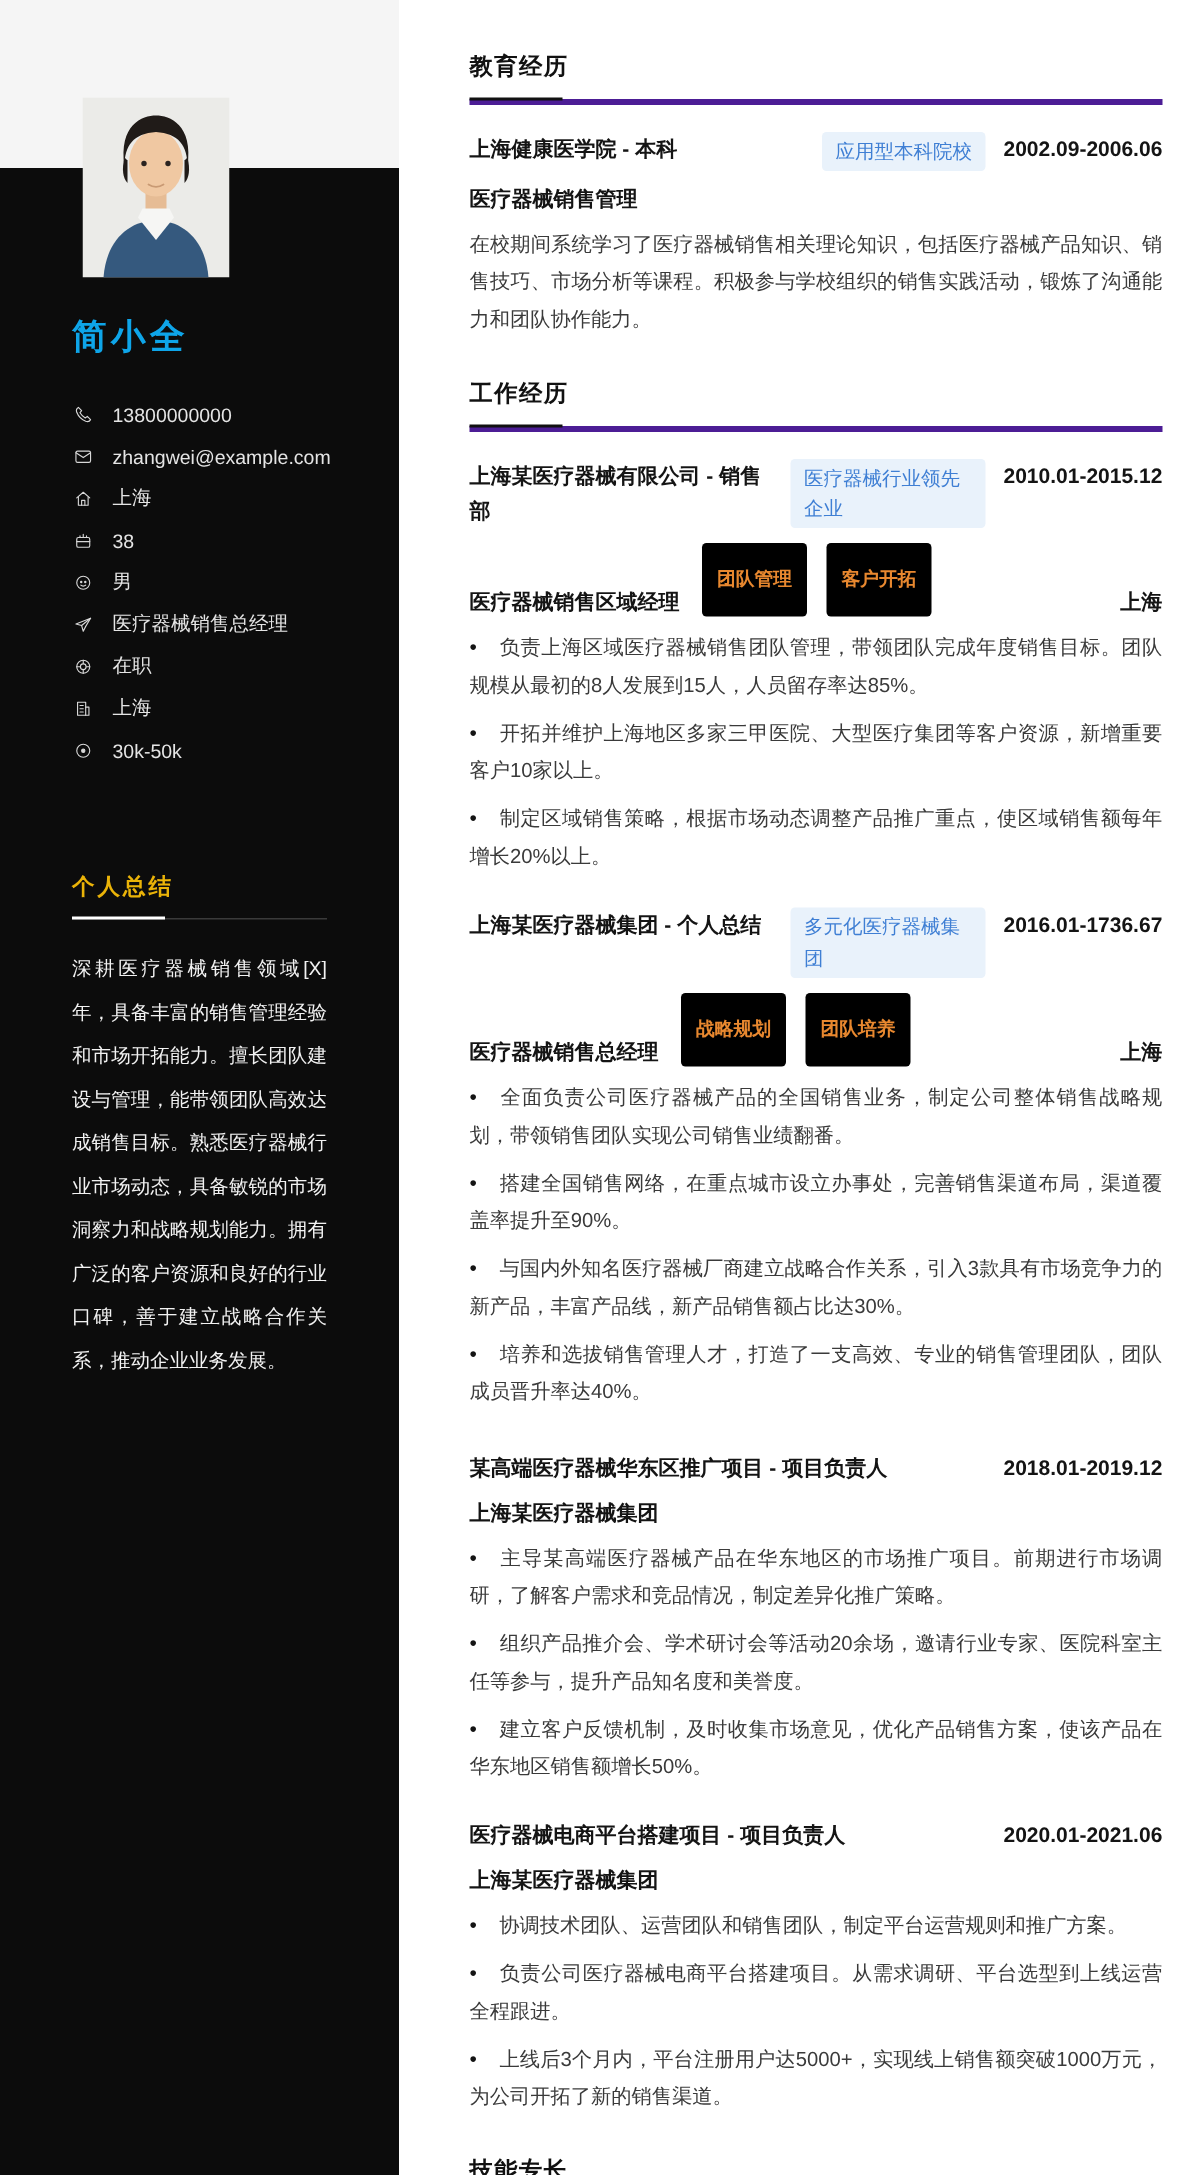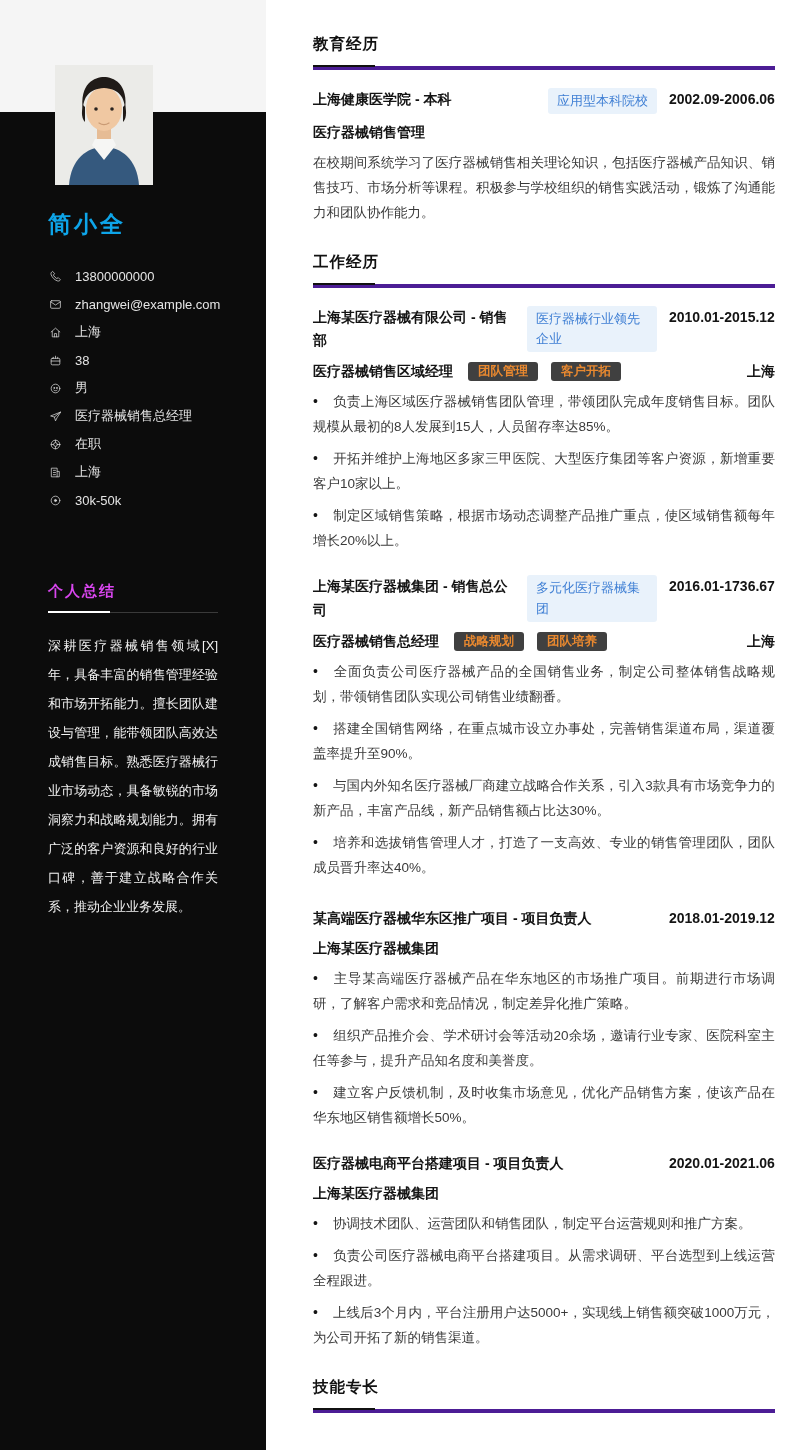--- a/index.html
+++ b/index.html
@@ -11,21 +11,21 @@
   .sidebar { position:relative; width:266px; flex:0 0 266px; background:#0c0c0c; color:#f2f2f2; }
   .side-top-band { position:absolute; top:0; left:0; width:100%; height:112px; background:#f5f5f5; }
   .photo-wrap { position:relative; z-index:2; margin:65px 0 0 55px; width:98px; height:120px; }
   .photo-wrap svg { display:block; width:98px; height:120px; }
   .side-inner { position:relative; z-index:1; padding:0 48px; }
   .side-name { margin-top:24px; font-size:23px; font-weight:bold; color:#0ea5e9; letter-spacing:3px; }
   .contact-list { margin-top:22px; }
   .contact-item { display:flex; align-items:center; height:28px; font-size:13px; color:#e5e5e5; }
   .contact-item .cicon { width:14px; height:14px; flex:0 0 14px; margin-right:13px; display:flex; align-items:center; justify-content:center; }
   .contact-item .cicon svg { width:13px; height:13px; stroke:#d8d8d8; fill:none; stroke-width:1.4; stroke-linecap:round; stroke-linejoin:round; }
-  .side-section-title { margin-top:68px; font-size:15px; font-weight:bold; color:#d946ef; letter-spacing:2px;
+  .side-section-title { margin-top:68px; font-size:15px; font-weight:bold; color:#eab308; letter-spacing:2px;
     padding-bottom:11px; border-bottom:1px solid #3a3a3a; position:relative; }
   .side-section-title::after { content:""; position:absolute; left:0; bottom:-1px; width:62px; height:2px; background:#fff; }
   .side-summary { margin-top:18px; font-size:13px; line-height:29px; color:#f2f2f2; text-align:justify; }
 
   
   .main { flex:1; background:#fff; padding:34px 51px 0 47px; color:#3a3a3a; }
   .section { margin-bottom:27px; }
   .section-title { font-size:15.5px; font-weight:bold; color:#111; letter-spacing:1px;
     padding-bottom:11px; border-bottom:4px solid #4c1d95; position:relative; margin-bottom:18px; }
   .section-title::after { content:""; position:absolute; left:0; bottom:-1px; width:62px; height:2px; background:#111; }
@@ -34,21 +34,21 @@
   .entry-head { display:flex; align-items:flex-start; margin-bottom:8px; }
   .entry-org { font-size:14px; font-weight:bold; color:#141414; line-height:1.65; flex:0 0 198px; }
   .entry-org.wide { flex:1; }
   .tag-blue { margin-left:16px; flex:0 0 130px; font-size:13px; line-height:1.55; color:#3f7fd4;
     background:#e9f2fb; border-radius:3px; padding:3px 9px; align-self:flex-start; }
   .tag-blue.single { flex:0 0 auto; white-space:nowrap; }
   .entry-date { margin-left:auto; padding-left:12px; font-size:14px; font-weight:bold; color:#141414; white-space:nowrap; line-height:1.65; }
   .role-row { display:flex; align-items:flex-end; margin:10px 0 8px 0; }
   .role-name { font-size:14px; font-weight:bold; color:#141414; }
   .role-tags { display:flex; gap:13px; margin-left:15px; }
-  .tag-orange { font-size:12.5px; font-weight:bold; color:#e8882f; background:#404040; border-radius:3px; padding:1px 10px; white-space:nowrap; }
+  .tag-orange { font-size:12.5px; font-weight:bold; color:#e8882f; background:#000000; border-radius:3px; padding:16px 10px; white-space:nowrap; }
   .entry-loc { margin-left:auto; font-size:14px; font-weight:bold; color:#141414; }
   .sub-title { font-size:14px; font-weight:bold; color:#141414; margin:10px 0 8px 0; }
   .desc { font-size:13.5px; line-height:25px; color:#3a3a3a; text-align:justify; }
   ul.bullets { list-style:none; }
   ul.bullets li { font-size:13.5px; line-height:25px; color:#3a3a3a; margin:7px 0; text-align:justify; }
   ul.bullets li::before { content:"•"; font-size:14px; color:#141414; margin-right:15px; }
 </style>
 </head>
 <body>
 
@@ -206,21 +206,21 @@
         <ul class="bullets">
 
         <li>负责上海区域医疗器械销售团队管理，带领团队完成年度销售目标。团队规模从最初的8人发展到15人，人员留存率达85%。</li>
             <li>开拓并维护上海地区多家三甲医院、大型医疗集团等客户资源，新增重要客户10家以上。</li>
             <li>制定区域销售策略，根据市场动态调整产品推广重点，使区域销售额每年增长20%以上。</li>
           </ul>
       </div>
 
       <div class="entry">
         <div class="entry-head">
-          <span class="entry-org">上海某医疗器械集团 - 销售总公司</span>
+          <span class="entry-org">上海某医疗器械集团 - 个人总结</span>
           <span class="tag-blue">多元化医疗器械集团</span>
           <span class="entry-date">2016.01-1736.67</span>
         </div>
         <div class="role-row">
           <span class="role-name">医疗器械销售总经理</span>
           <span class="role-tags">
 
           <span class="tag-orange">战略规划</span>
               <span class="tag-orange">团队培养</span>
             </span>

